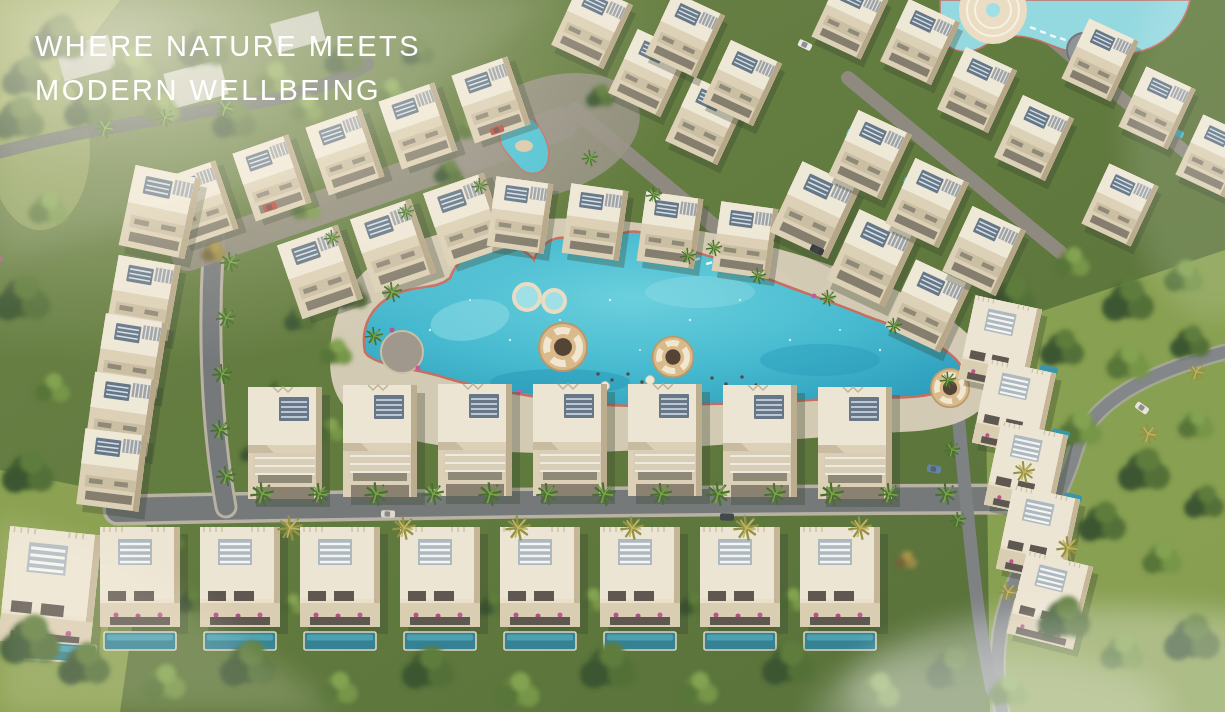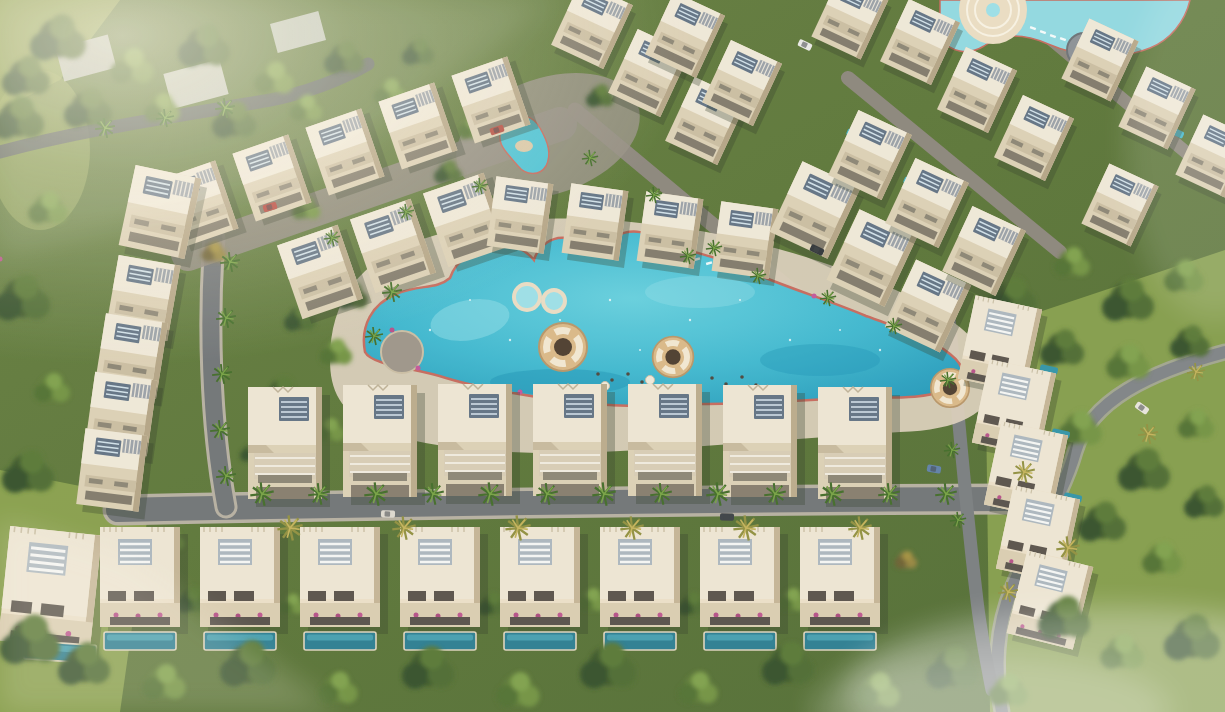--- a/index.html
+++ b/index.html
@@ -494,14 +494,16 @@
   <rect x="0" y="0" width="1225" height="712" fill="url(#sunGlare)"></rect>
   <polygon points="0,712 0,520 130,560 340,712" fill="#fff8ec" opacity=".18" filter="url(#fBig)"></polygon>
   <ellipse cx="1115" cy="692" rx="270" ry="85" fill="#ffffff" opacity=".32" filter="url(#fBig)"></ellipse>
   <ellipse cx="990" cy="710" rx="180" ry="55" fill="#ffffff" opacity=".20" filter="url(#fBig)"></ellipse>
   <ellipse cx="1215" cy="140" rx="90" ry="180" fill="#ffffff" opacity=".13" filter="url(#fBig)"></ellipse>
   <rect x="0" y="0" width="1225" height="712" fill="#ffe9c4" opacity=".05"></rect>
 </g>
 </svg>
 
 <div class="tagline">
+  <div>WHERE NATURE MEETS</div>
+  <div>MODERN WELLBEING</div>
 </div>
 </div>
 
 </body></html>

